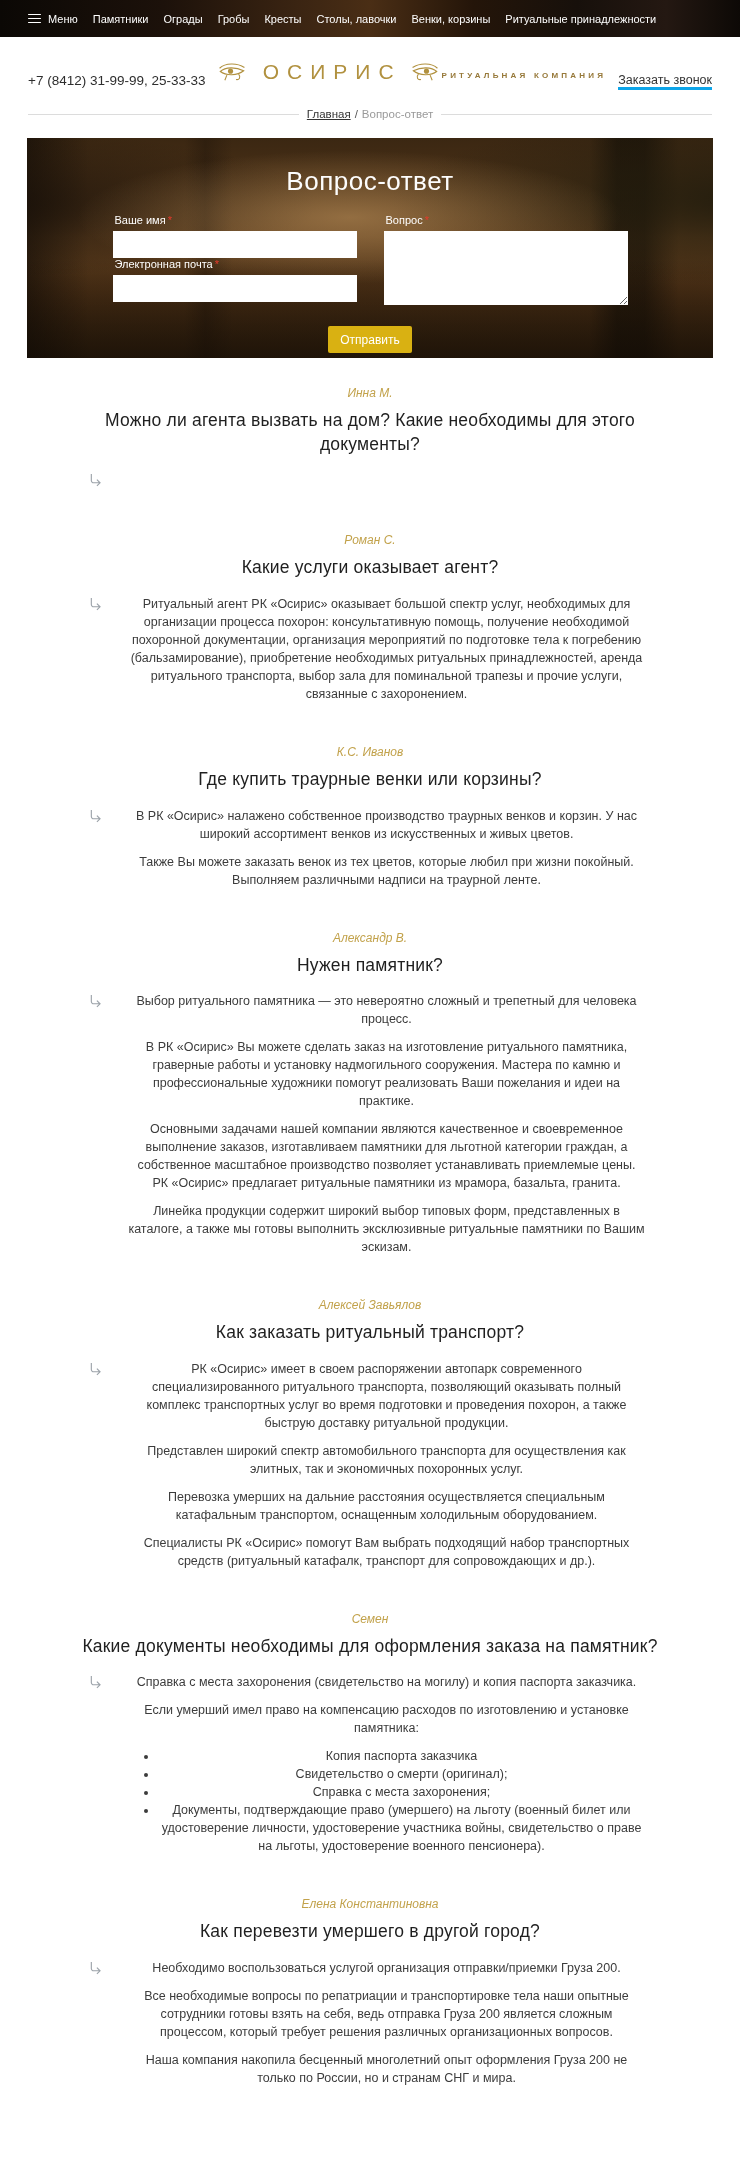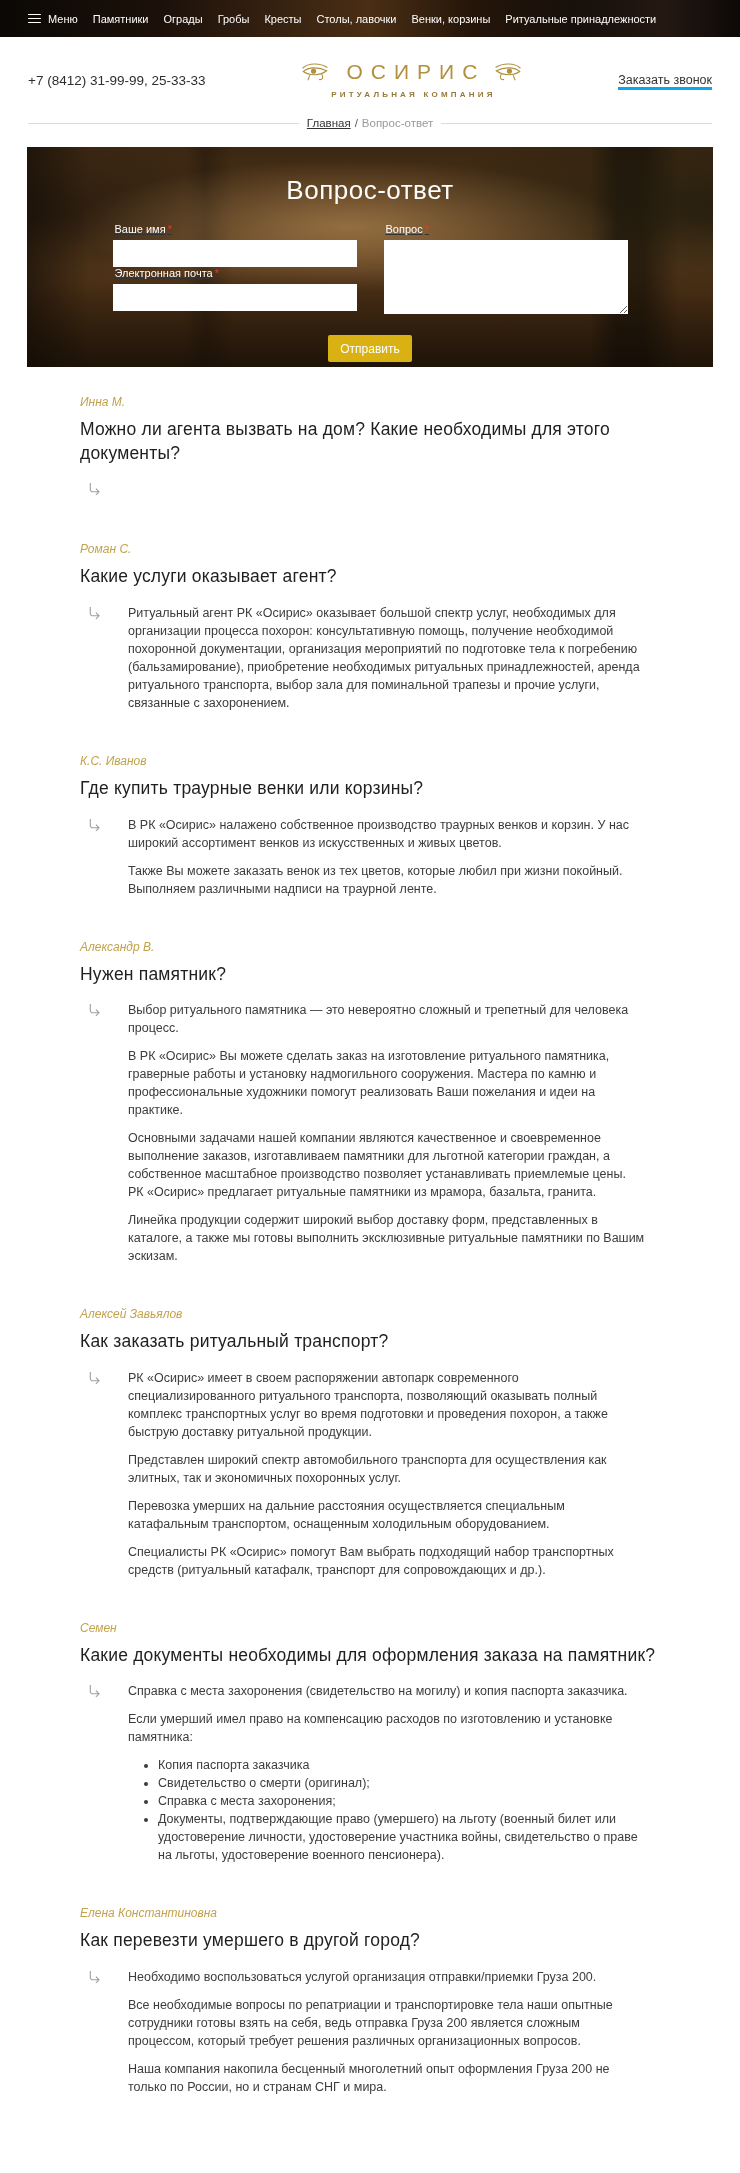--- a/index.html
+++ b/index.html
@@ -29,21 +29,21 @@
   .hamburger i { display:block; height:1.6px; background:#fff; border-radius:1px; }
 
   
   .header {
     display: flex;
     justify-content: space-between;
     align-items: flex-start;
     padding: 24px 28px 10px;
   }
   .header-phone { font-size: 13.5px; color:#2e2e2e; padding-top: 12px; white-space:nowrap; }
-  .logo { display:flex; flex-direction:column; align-items:center; cursor:pointer; }
+  .logo { display:flex; flex-direction:row; align-items:center; cursor:pointer; }
   .logo-row { display:flex; align-items:center; gap:9px; }
   .logo-title {
     font-size: 21px; letter-spacing: 8px; color:#b1913f;
     font-weight: 400; padding-left: 8px; line-height: 1;
   }
   .eye { display:inline-flex; color:#b1913f; }
   .eye.right svg { transform: scaleX(-1); }
   .tagline {
     margin-top: 8px; font-size: 8px; font-weight: bold;
     letter-spacing: 3.2px; color:#97793a; padding-left: 3px;
@@ -74,21 +74,21 @@
       linear-gradient(180deg, #3b2712, #5a3c1d 45%, #4a2f15 70%, #31200d 100%);
   }
   .hero h1 {
     margin: 28px 0 17px;
     text-align: center;
     color: #fdfdfd;
     font-size: 26px;
     font-weight: 400;
     letter-spacing: .5px;
   }
-  .form-grid { width: 515px; margin: 0 auto; display: flex; gap: 27px; text-decoration: underline; }
+  .form-grid { width: 515px; margin: 0 auto; display: flex; gap: 27px; }
   .form-col { width: 244px; }
   .hero label { display:block; color:#fff; font-size: 11px; margin: 0 0 5px 2px; }
   .hero label .req { color:#e8392b; font-style: normal; margin-left: 2px; }
   .hero input[type=text] {
     width: 100%; height: 27px; border: none; outline: none;
     background: #fff; font-size: 12px; padding: 0 8px; font-family: inherit;
   }
   .field-gap { margin-top: 12px; }
   .hero textarea {
     width: 100%; height: 74px; border: none; outline: none;
@@ -98,21 +98,21 @@
   .submit {
     display: block; margin: 17px auto 0;
     width: 84px; height: 27px;
     background: #d9b112; color: #fff;
     border: none; border-radius: 2px;
     font-size: 12px; font-family: inherit; cursor: pointer;
   }
 
   
   .qa { padding: 28px 80px 20px; }
-  .qa-block { margin-bottom: 42px; }
+  .qa-block { margin-bottom: 42px; text-align: center; }
   .qa-block:last-child { margin-bottom: 28px; }
   .qa-author { color:#c2a24b; font-style: italic; font-size: 12px; }
   .qa-question {
     margin: 9px 0 0; font-size: 17.5px; font-weight: 400;
     color:#1f1f1f; letter-spacing: .2px; line-height: 1.35;
   }
   .qa-answer { display: flex; align-items: flex-start; margin-top: 15px; }
   .qa-arrow { color:#9aa1a8; margin: 2px 0 0 8px; flex: 0 0 14px; }
   .qa-body {
     margin-left: 26px; width: 517px;
@@ -251,21 +251,21 @@
       <span class="qa-arrow">
         <svg width="13" height="14" viewBox="0 0 14 15" fill="none">
           <path d="M2.5 1 V 8 a 2.5 2.5 0 0 0 2.5 2.5 H 11.5 M 8.5 7.2 L 11.9 10.5 L 8.5 13.8" stroke="currentColor" stroke-width="1.2"></path>
         </svg>
       </span>
       <div class="qa-body">
           <p>Выбор ритуального памятника — это невероятно сложный и трепетный для человека процесс.</p>
           <p>В РК «Осирис» Вы можете сделать заказ на изготовление ритуального памятника, граверные работы и установку надмогильного сооружения. Мастера по камню и профессиональные художники помогут реализовать Ваши пожелания и идеи на практике.</p>
           <p>Основными задачами нашей компании являются качественное и своевременное выполнение заказов, изготавливаем памятники для льготной категории граждан, а собственное масштабное производство позволяет устанавливать приемлемые цены.
 РК «Осирис» предлагает ритуальные памятники из мрамора, базальта, гранита.</p>
-          <p>Линейка продукции содержит широкий выбор доставку форм, представленных в каталоге, а также мы готовы выполнить эксклюзивные ритуальные памятники по Вашим эскизам.</p>
+          <p>Линейка продукции содержит широкий выбор типовых форм, представленных в каталоге, а также мы готовы выполнить эксклюзивные ритуальные памятники по Вашим эскизам.</p>
         </div>
     </div>
   </article>
 
   <article class="qa-block">
     <div class="qa-author">Алексей Завьялов</div>
     <h2 class="qa-question">Как заказать ритуальный транспорт?</h2>
     <div class="qa-answer">
       <span class="qa-arrow">
         <svg width="13" height="14" viewBox="0 0 14 15" fill="none">

